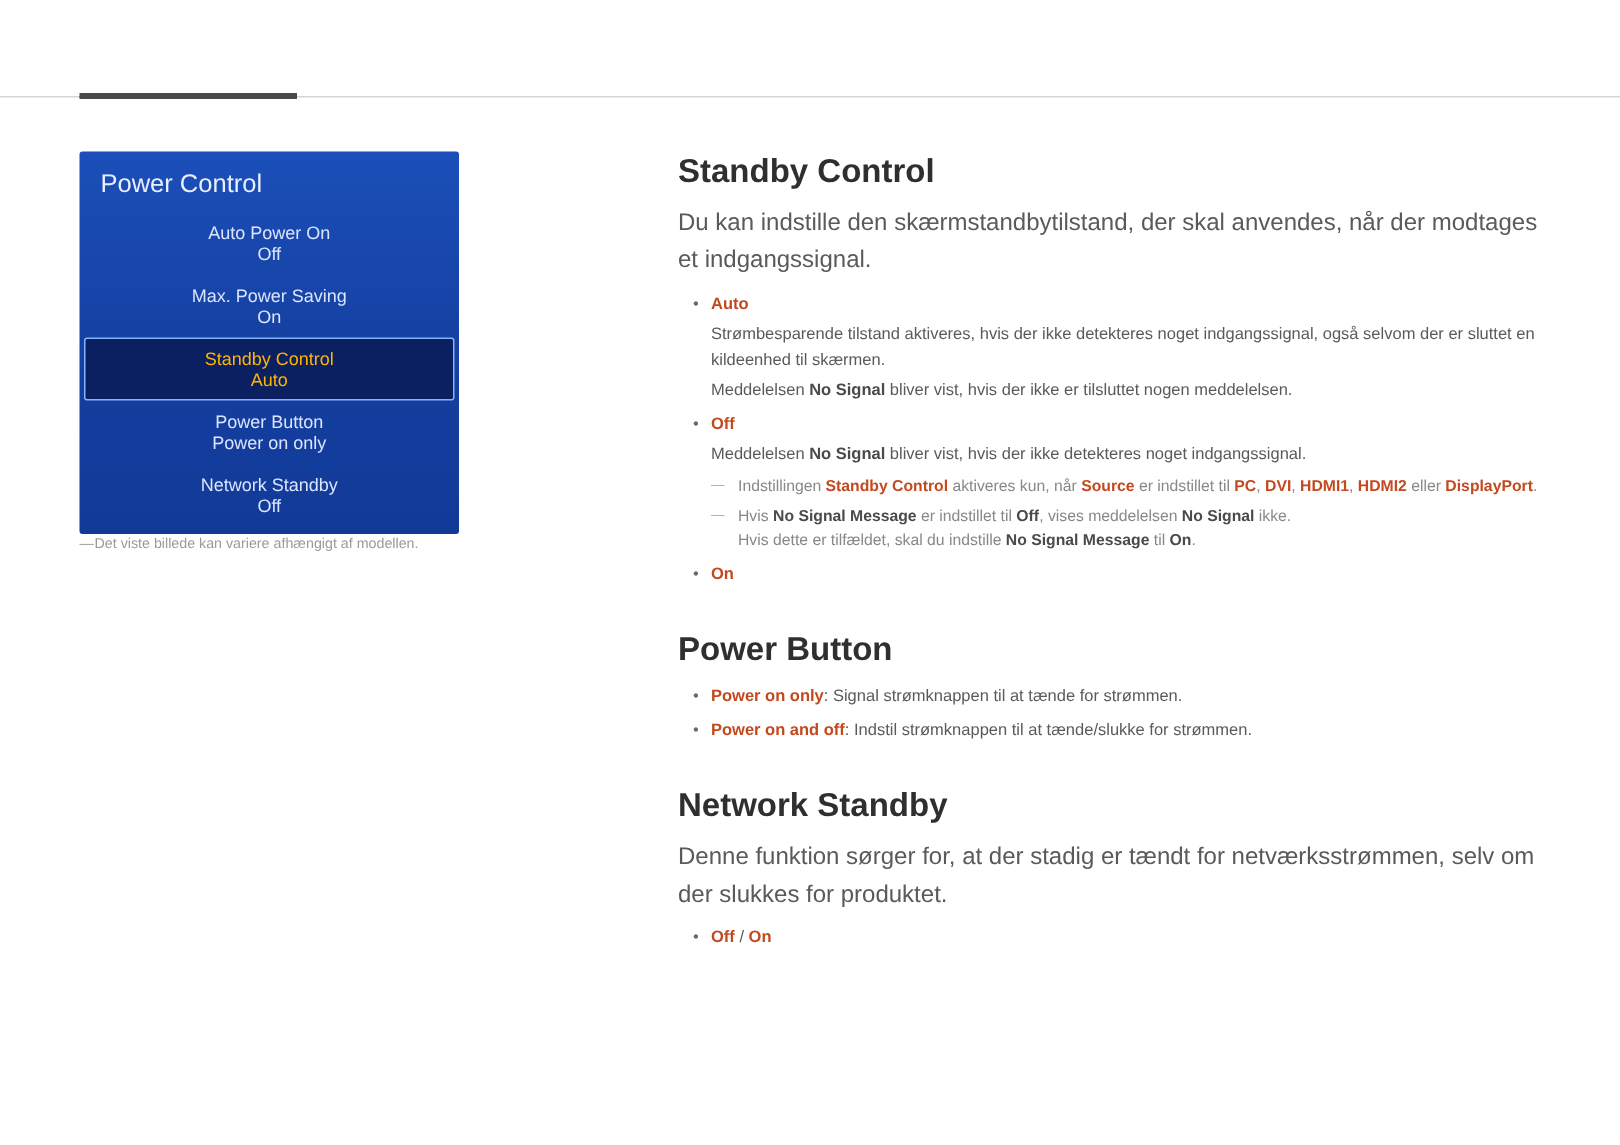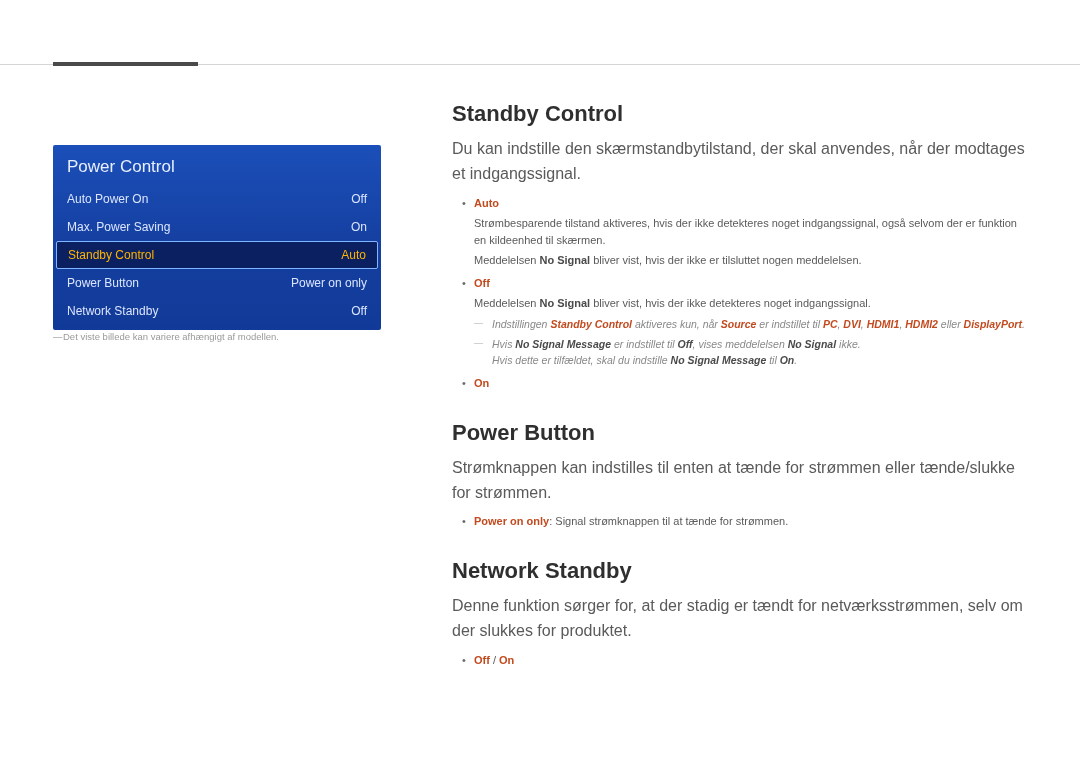--- a/index.html
+++ b/index.html
@@ -36,41 +36,41 @@
     height: 1px;
     background: #4a4a4a;
   }
   .left-col {
     position: absolute;
     top: 101px;
     left: 53px;
     width: 283px;
   }
   .osd-panel {
-    width: 328px;
+    width: 253px;
     background: linear-gradient(180deg, #1b4fb9 0%, #153fa0 55%, #113a98 100%);
     border-radius: 2px;
     color: #e8efff;
     font-size: 12.5px;
     padding-bottom: 5px;
-    margin-top: 44px;
   }
   .osd-title {
     padding: 12px 14px 8px 14px;
     font-size: 17px;
     color: #e8efff;
     font-weight: 400;
   }
   .osd-row {
     display: flex;
     justify-content: space-between;
     align-items: center;
     padding: 7px 14px 7px 14px;
     font-size: 12px;
     color: #dbe5ff;
+    flex-direction: column;
   }
   .osd-row.selected {
     background: #0b2060;
     margin: 0 3px;
     border: 1px solid #7fb6ff;
     border-radius: 2px;
     padding: 6px 11px;
   }
   .osd-row.selected .osd-label { color: #ffb400; }
   .osd-row.selected .osd-value { color: #ffb400; }
@@ -124,21 +124,20 @@
     color: #6a6a6a;
   }
   ul.bullet-list > li .sub {
     display: block;
     margin-top: 3px;
   }
   ul.sub-list {
     list-style: none;
     padding-left: 18px;
     margin-top: 4px;
-    font-style: italic;
   }
   ul.sub-list > li {
     font-size: 10.5px;
     color: #888;
     line-height: 1.55;
     position: relative;
     margin-bottom: 4px;
   }
   ul.sub-list > li::before {
     content: '―';
@@ -190,21 +189,21 @@
 </div>
 
 <div class="main-col">
 
   <div class="section">
     <h2 class="section-heading">Standby Control</h2>
     <p class="body-text">Du kan indstille den skærmstandbytilstand, der skal anvendes, når der modtages et indgangssignal.</p>
     <ul class="bullet-list">
       <li>
         <span class="hl">Auto</span>
-        <span class="sub">Strømbesparende tilstand aktiveres, hvis der ikke detekteres noget indgangssignal, også selvom der er funktion en kildeenhed til skærmen.</span>
+        <span class="sub">Strømbesparende tilstand aktiveres, hvis der ikke detekteres noget indgangssignal, også selvom der er sluttet en kildeenhed til skærmen.</span>
         <span class="sub">
           <span>Meddelelsen </span><span class="bold">No Signal</span><span> bliver vist, hvis der ikke er tilsluttet nogen meddelelsen.</span>
         </span>
       </li>
       <li>
         <span class="hl">Off</span>
         <span class="sub">
           <span>Meddelelsen </span><span class="bold">No Signal</span><span> bliver vist, hvis der ikke detekteres noget indgangssignal.</span>
         </span>
         <ul class="sub-list">
@@ -218,24 +217,26 @@
         </ul>
       </li>
       <li>
         <span class="hl">On</span>
       </li>
     </ul>
   </div>
 
   <div class="section">
     <h2 class="section-heading">Power Button</h2>
-    <p class="body-text">Strømknappen kan indstilles til enten at tænde for strømmen eller tænde/slukke for strømmen.</p>
     <ul class="bullet-list">
       <li>
         <span class="hl">Power on only</span><span>: Signal strømknappen til at tænde for strømmen.</span>
+      </li>
+      <li>
+        <span class="hl">Power on and off</span><span>: Indstil strømknappen til at tænde/slukke for strømmen.</span>
       </li>
     </ul>
   </div>
 
   <div class="section">
     <h2 class="section-heading">Network Standby</h2>
     <p class="body-text">Denne funktion sørger for, at der stadig er tændt for netværksstrømmen, selv om der slukkes for produktet.</p>
     <ul class="bullet-list">
       <li>
         <span class="hl">Off</span><span> / </span><span class="hl">On</span>

